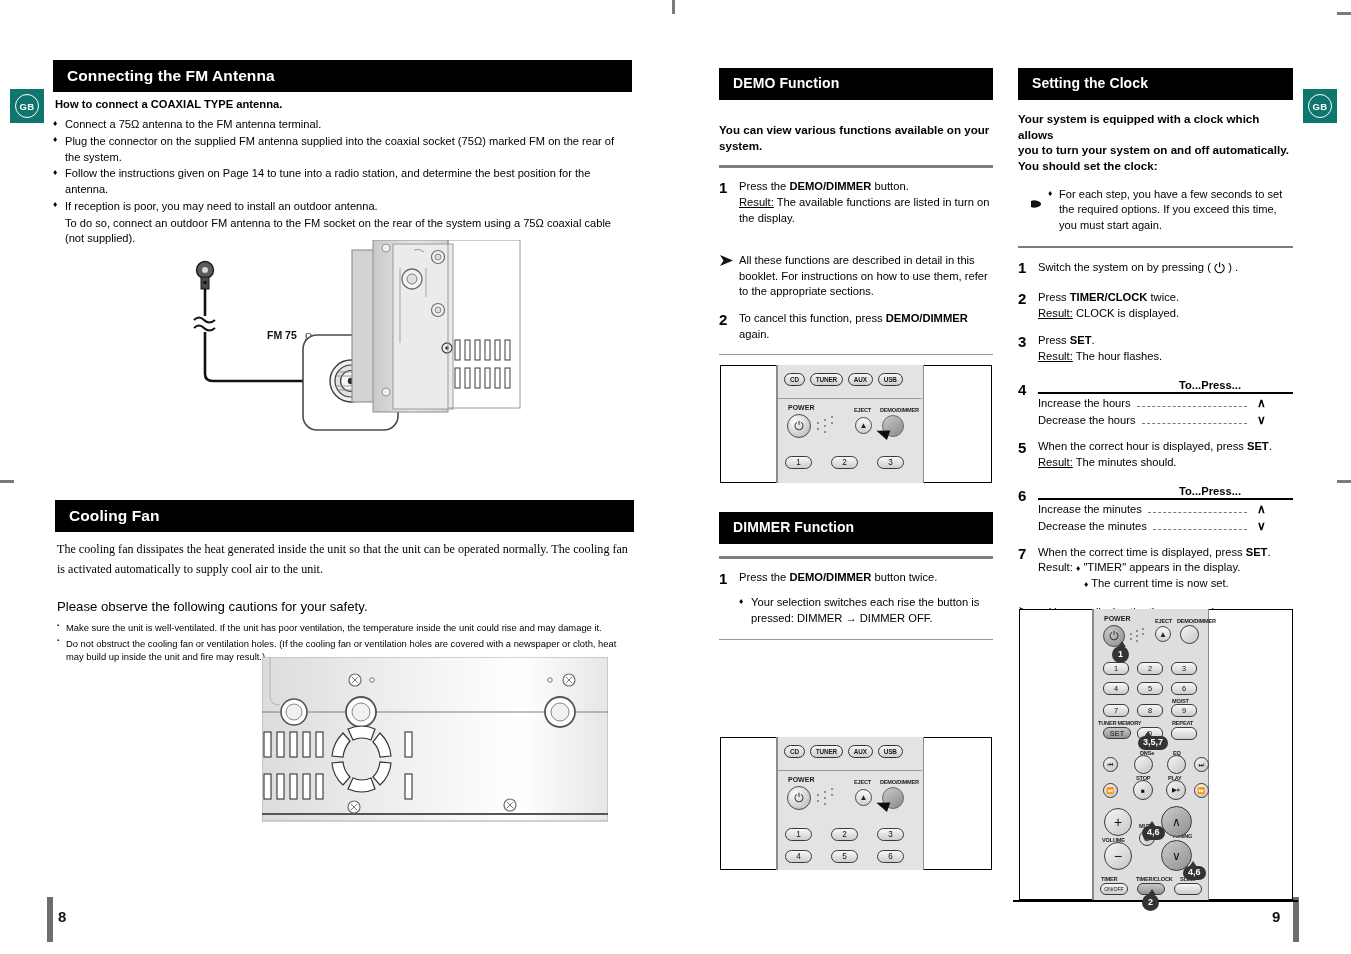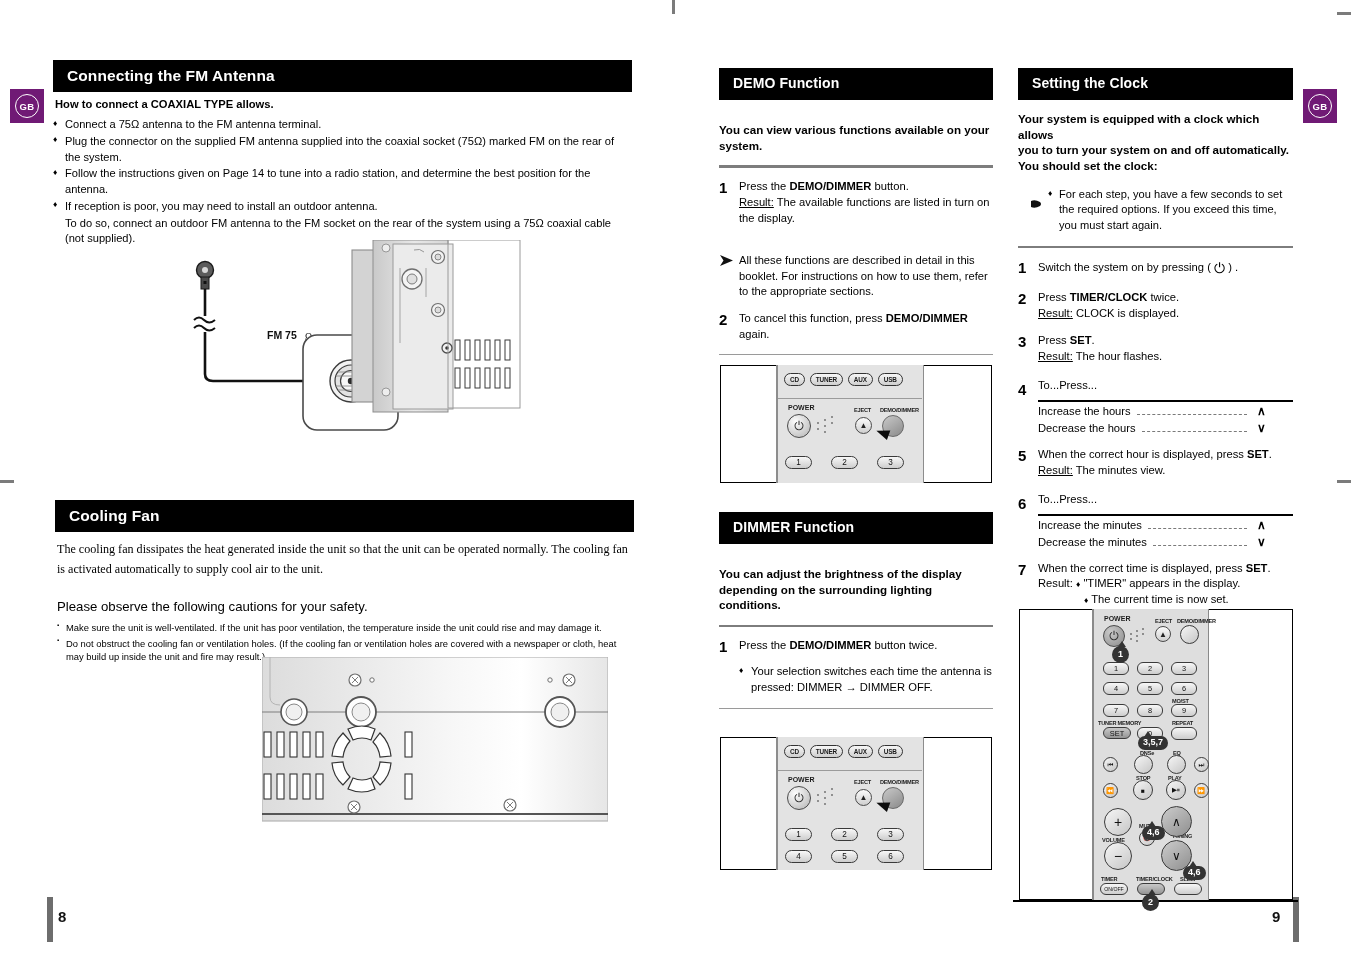--- a/index.html
+++ b/index.html
@@ -34,21 +34,21 @@
     font-weight: 700;
     color: #111;
   }
   .pn-left  { left: 58px;  top: 908px; }
   .pn-right { left: 1272px; top: 908px; }
 
   
   .gb-badge {
     position: absolute;
     width: 34px; height: 34px;
-    background: #701a75;
+    background: #0f766e;
     display: flex; align-items: center; justify-content: center;
   }
   .gb-badge .ring {
     width: 24px; height: 24px;
     border: 1.6px solid #fff;
     border-radius: 50%;
     display: flex; align-items: center; justify-content: center;
     font-size: 9.5px; font-weight: 700; color: #fff;
     letter-spacing: .3px;
   }
@@ -168,24 +168,24 @@
   }
 
   
   .tp-step { display: flex; margin-top: 14px; }
   .tp-step .num {
     width: 20px; flex: 0 0 20px;
     font-size: 15px; font-weight: 700; padding-top: 2px;
   }
   .tp-table { flex: 1; }
   .tp-head {
-    display: flex; justify-content: flex-start;
-    font-size: 11.2px; font-weight: 400;
+    display: flex; justify-content: flex-end;
+    font-size: 11.2px; font-weight: 700;
     border-bottom: 2.5px solid #000;
-    padding-bottom: 9px;
+    padding-bottom: 1px;
   }
   .tp-head .pr { padding-right: 52px; }
   .tp-row {
     display: flex; align-items: baseline;
     font-size: 11.2px;
     margin-top: 3px;
   }
   .tp-row .lbl { white-space: nowrap; }
   .tp-row .dots {
     flex: 1;
@@ -365,21 +365,21 @@
   <div class="edge-bar edge-left"></div>
   <div class="edge-bar edge-right"></div>
   <div class="page-num pn-left">8</div>
   <div class="page-num pn-right">9</div>
   <div class="btm-rule"></div>
 
   <div class="col col-left">
 
     <div class="sec-head">Connecting the FM Antenna</div>
 
-    <div class="lead-bold">How to connect a COAXIAL TYPE allows.</div>
+    <div class="lead-bold">How to connect a COAXIAL TYPE antenna.</div>
 
     <ul class="bullets">
       <li>Connect a 75Ω antenna to the FM antenna terminal.</li>
       <li>Plug the connector on the supplied FM antenna supplied into the coaxial socket (75Ω) marked FM on the rear of the system.</li>
       <li>Follow the instructions given on Page 14 to tune into a radio station, and determine the best position for the antenna.</li>
       <li>If reception is poor, you may need to install an outdoor antenna.</li>
       <li class="cont">To do so, connect an outdoor FM antenna to the FM socket on the rear of the system using a 75Ω coaxial cable (not supplied).</li>
     </ul>
   </div>
 
@@ -595,29 +595,28 @@
     <div class="dimmer-knob shaded" style="left:161px; top:49px;"></div>
     <div class="cursor-arrow" style="left:155px; top:62px;"></div>
 
     <div class="num-btn" style="left:64px;  top:90px;">1</div>
     <div class="num-btn" style="left:110px; top:90px;">2</div>
     <div class="num-btn" style="left:156px; top:90px;">3</div>
   </div>
 
   <div class="col" style="left:719px; top:512px; width:274px;">
     <div class="sec-head small">DIMMER Function</div>
-    <div class="intro-bold">You can adjust the brightness of the display depending on the surrounding lighting conditions.</div>
     <div class="hr-thick"></div>
 
     <div class="step">
       <div class="num">1</div>
       <div class="txt">Press the <b>DEMO/DIMMER</b> button twice.</div>
     </div>
     <div style="padding-left:20px;">
-      <div class="sub-b">Your selection switches each time the antenna is pressed: DIMMER → DIMMER OFF.</div>
+      <div class="sub-b">Your selection switches each rise the button is pressed: DIMMER → DIMMER OFF.</div>
     </div>
     <div class="hr-thin" style="margin-top:12px;"></div>
   </div>
 
   <div class="fig-frame" style="position:absolute; left:720px; top:737px; width:272px; height:133px;">
     <div class="remote-strip" style="left:55px; top:-1px; width:148px; height:133px;"></div>
 
     <div class="src-row" style="left:63px; top:7px;">
       <div class="src-btn">CD</div>
       <div class="src-btn">TUNER</div>
@@ -719,21 +718,21 @@
           <span class="arw">∨</span>
         </div>
       </div>
     </div>
 
     <div class="step">
       <div class="num">5</div>
       <div class="txt">
         <span>When the correct hour is displayed, press <b>SET</b>.</span><br>
         <span class="res">Result:</span>
-        <span>The minutes view.</span>
+        <span>The minutes should.</span>
       </div>
     </div>
 
     <div class="tp-step">
       <div class="num">6</div>
       <div class="tp-table">
         <div class="tp-head">
           <span>To...</span>
           <span class="pr">Press...</span>
         </div>

